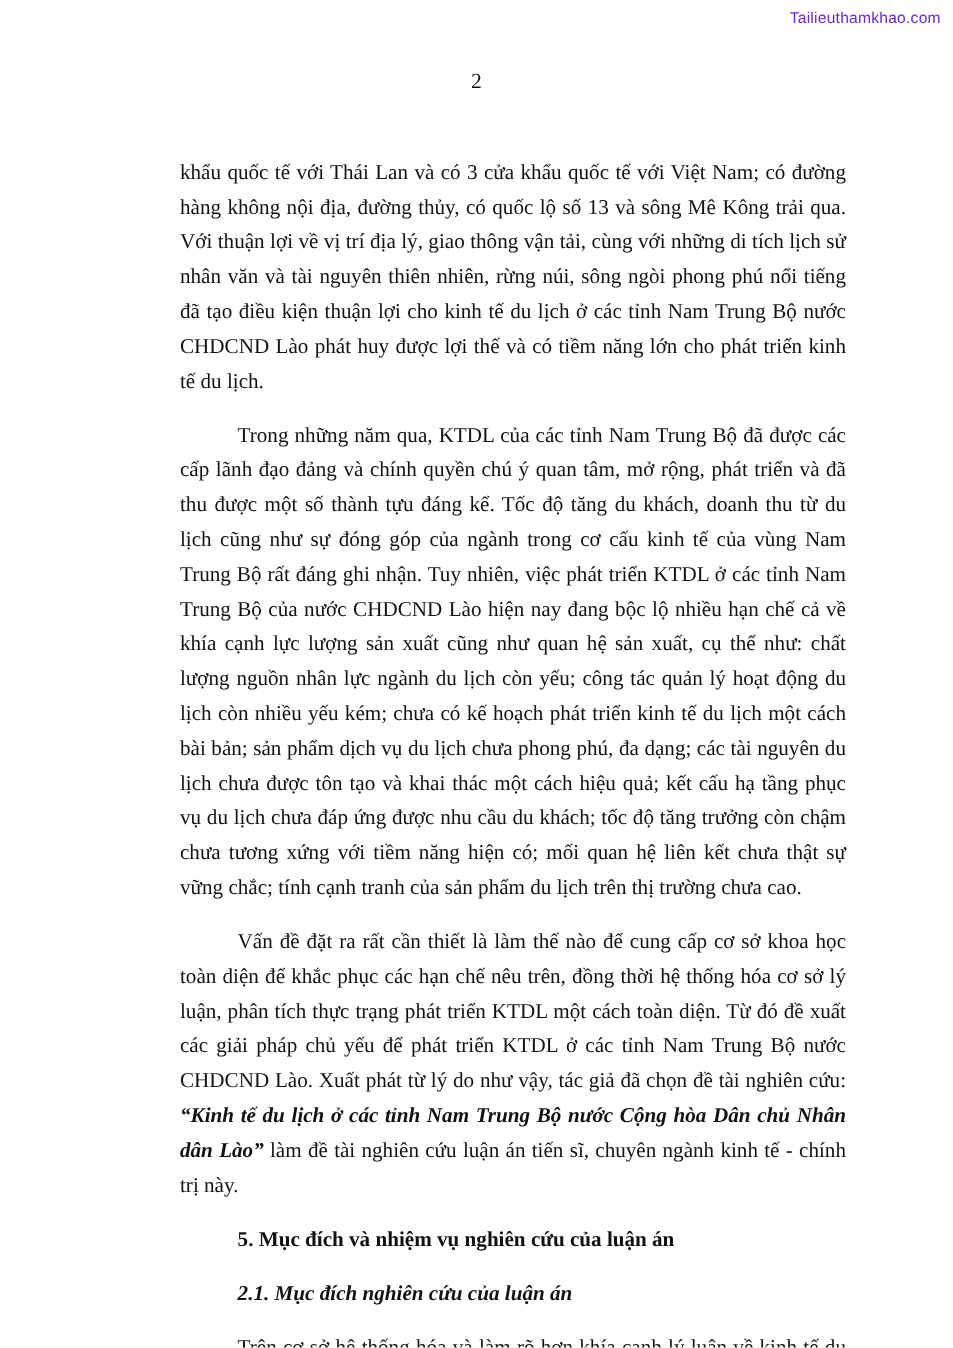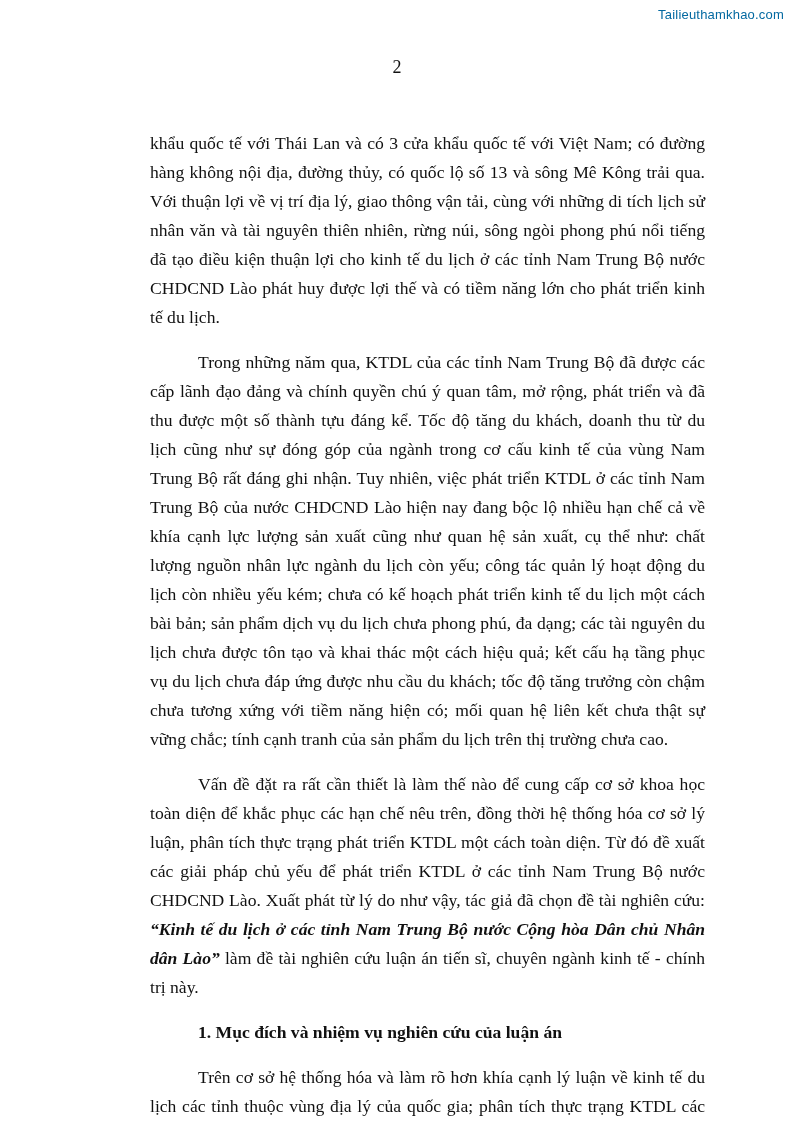--- a/index.html
+++ b/index.html
@@ -1,32 +1,33 @@
 <!DOCTYPE html>
 <html><head>
   <meta charset="utf-8">
   <style>
     html, body { margin: 0; padding: 0; background: #ffffff; }
     body { width: 794px; height: 1123px; position: relative; overflow: hidden;
            font-family: "Liberation Serif", "DejaVu Serif", serif; color: #111; }
     .watermark { position: absolute; top: 7px; right: 10px; font-family: "Liberation Sans", "DejaVu Sans", sans-serif;
-                 font-size: 13px; color: #0369a1; letter-spacing: 0.2px; }
+                 font-size: 13px; color: #6d28d9; letter-spacing: 0.2px; }
     .page-number { position: absolute; top: 57px; left: 0; width: 794px; text-align: center; font-size: 18px; }
     .content { position: absolute; top: 113px; left: 134px; width: 587px; font-size: 17.6px; line-height: 29px; }
     .content p { margin: 16px; text-align: justify; text-align-last: left; }
     .indent { text-indent: 48px; }
     .heading-bold { font-weight: bold; padding-left: 48px; }
     .heading-bi { font-weight: bold; font-style: italic; padding-left: 48px; }
     .title-quote { font-weight: bold; font-style: italic; }
   </style>
 </head>
 <body>
 
 <div class="watermark">Tailieuthamkhao.com</div>
 <div class="page-number">2</div>
 
 <div class="content">
   <p>khẩu quốc tế với Thái Lan và có 3 cửa khẩu quốc tế với Việt Nam; có đường hàng không nội địa, đường thủy, có quốc lộ số 13 và sông Mê Kông trải qua. Với thuận lợi về vị trí địa lý, giao thông vận tải, cùng với những di tích lịch sử nhân văn và tài nguyên thiên nhiên, rừng núi, sông ngòi phong phú nổi tiếng đã tạo điều kiện thuận lợi cho kinh tế du lịch ở các tỉnh Nam Trung Bộ nước CHDCND Lào phát huy được lợi thế và có tiềm năng lớn cho phát triển kinh tế du lịch.</p>
   <p class="indent">Trong những năm qua, KTDL của các tỉnh Nam Trung Bộ đã được các cấp lãnh đạo đảng và chính quyền chú ý quan tâm, mở rộng, phát triển và đã thu được một số thành tựu đáng kể. Tốc độ tăng du khách, doanh thu từ du lịch cũng như sự đóng góp của ngành trong cơ cấu kinh tế của vùng Nam Trung Bộ rất đáng ghi nhận. Tuy nhiên, việc phát triển KTDL ở các tỉnh Nam Trung Bộ của nước CHDCND Lào hiện nay đang bộc lộ nhiều hạn chế cả về khía cạnh lực lượng sản xuất cũng như quan hệ sản xuất, cụ thể như: chất lượng nguồn nhân lực ngành du lịch còn yếu; công tác quản lý hoạt động du lịch còn nhiều yếu kém; chưa có kế hoạch phát triển kinh tế du lịch một cách bài bản; sản phẩm dịch vụ du lịch chưa phong phú, đa dạng; các tài nguyên du lịch chưa được tôn tạo và khai thác một cách hiệu quả; kết cấu hạ tầng phục vụ du lịch chưa đáp ứng được nhu cầu du khách; tốc độ tăng trưởng còn chậm chưa tương xứng với tiềm năng hiện có; mối quan hệ liên kết chưa thật sự vững chắc; tính cạnh tranh của sản phẩm du lịch trên thị trường chưa cao.</p>
   <p class="indent"><span>Vấn đề đặt ra rất cần thiết là làm thế nào để cung cấp cơ sở khoa học toàn diện để khắc phục các hạn chế nêu trên, đồng thời hệ thống hóa cơ sở lý luận, phân tích thực trạng phát triển KTDL một cách toàn diện. Từ đó đề xuất các giải pháp chủ yếu để phát triển KTDL ở các tỉnh Nam Trung Bộ nước CHDCND Lào. Xuất phát từ lý do như vậy, tác giả đã chọn đề tài nghiên cứu: </span><span class="title-quote">“Kinh tế du lịch ở các tỉnh Nam Trung Bộ nước Cộng hòa Dân chủ Nhân dân Lào”</span><span> làm đề tài nghiên cứu luận án tiến sĩ, chuyên ngành kinh tế - chính trị này.</span></p>
-  <p class="heading-bold">1. Mục đích và nhiệm vụ nghiên cứu của luận án</p>
+  <p class="heading-bold">5. Mục đích và nhiệm vụ nghiên cứu của luận án</p>
+  <p class="heading-bi">2.1. Mục đích nghiên cứu của luận án</p>
   <p class="indent">Trên cơ sở hệ thống hóa và làm rõ hơn khía cạnh lý luận về kinh tế du lịch các tỉnh thuộc vùng địa lý của quốc gia; phân tích thực trạng KTDL các tỉnh Nam</p>
 </div>
 
 </body></html>

